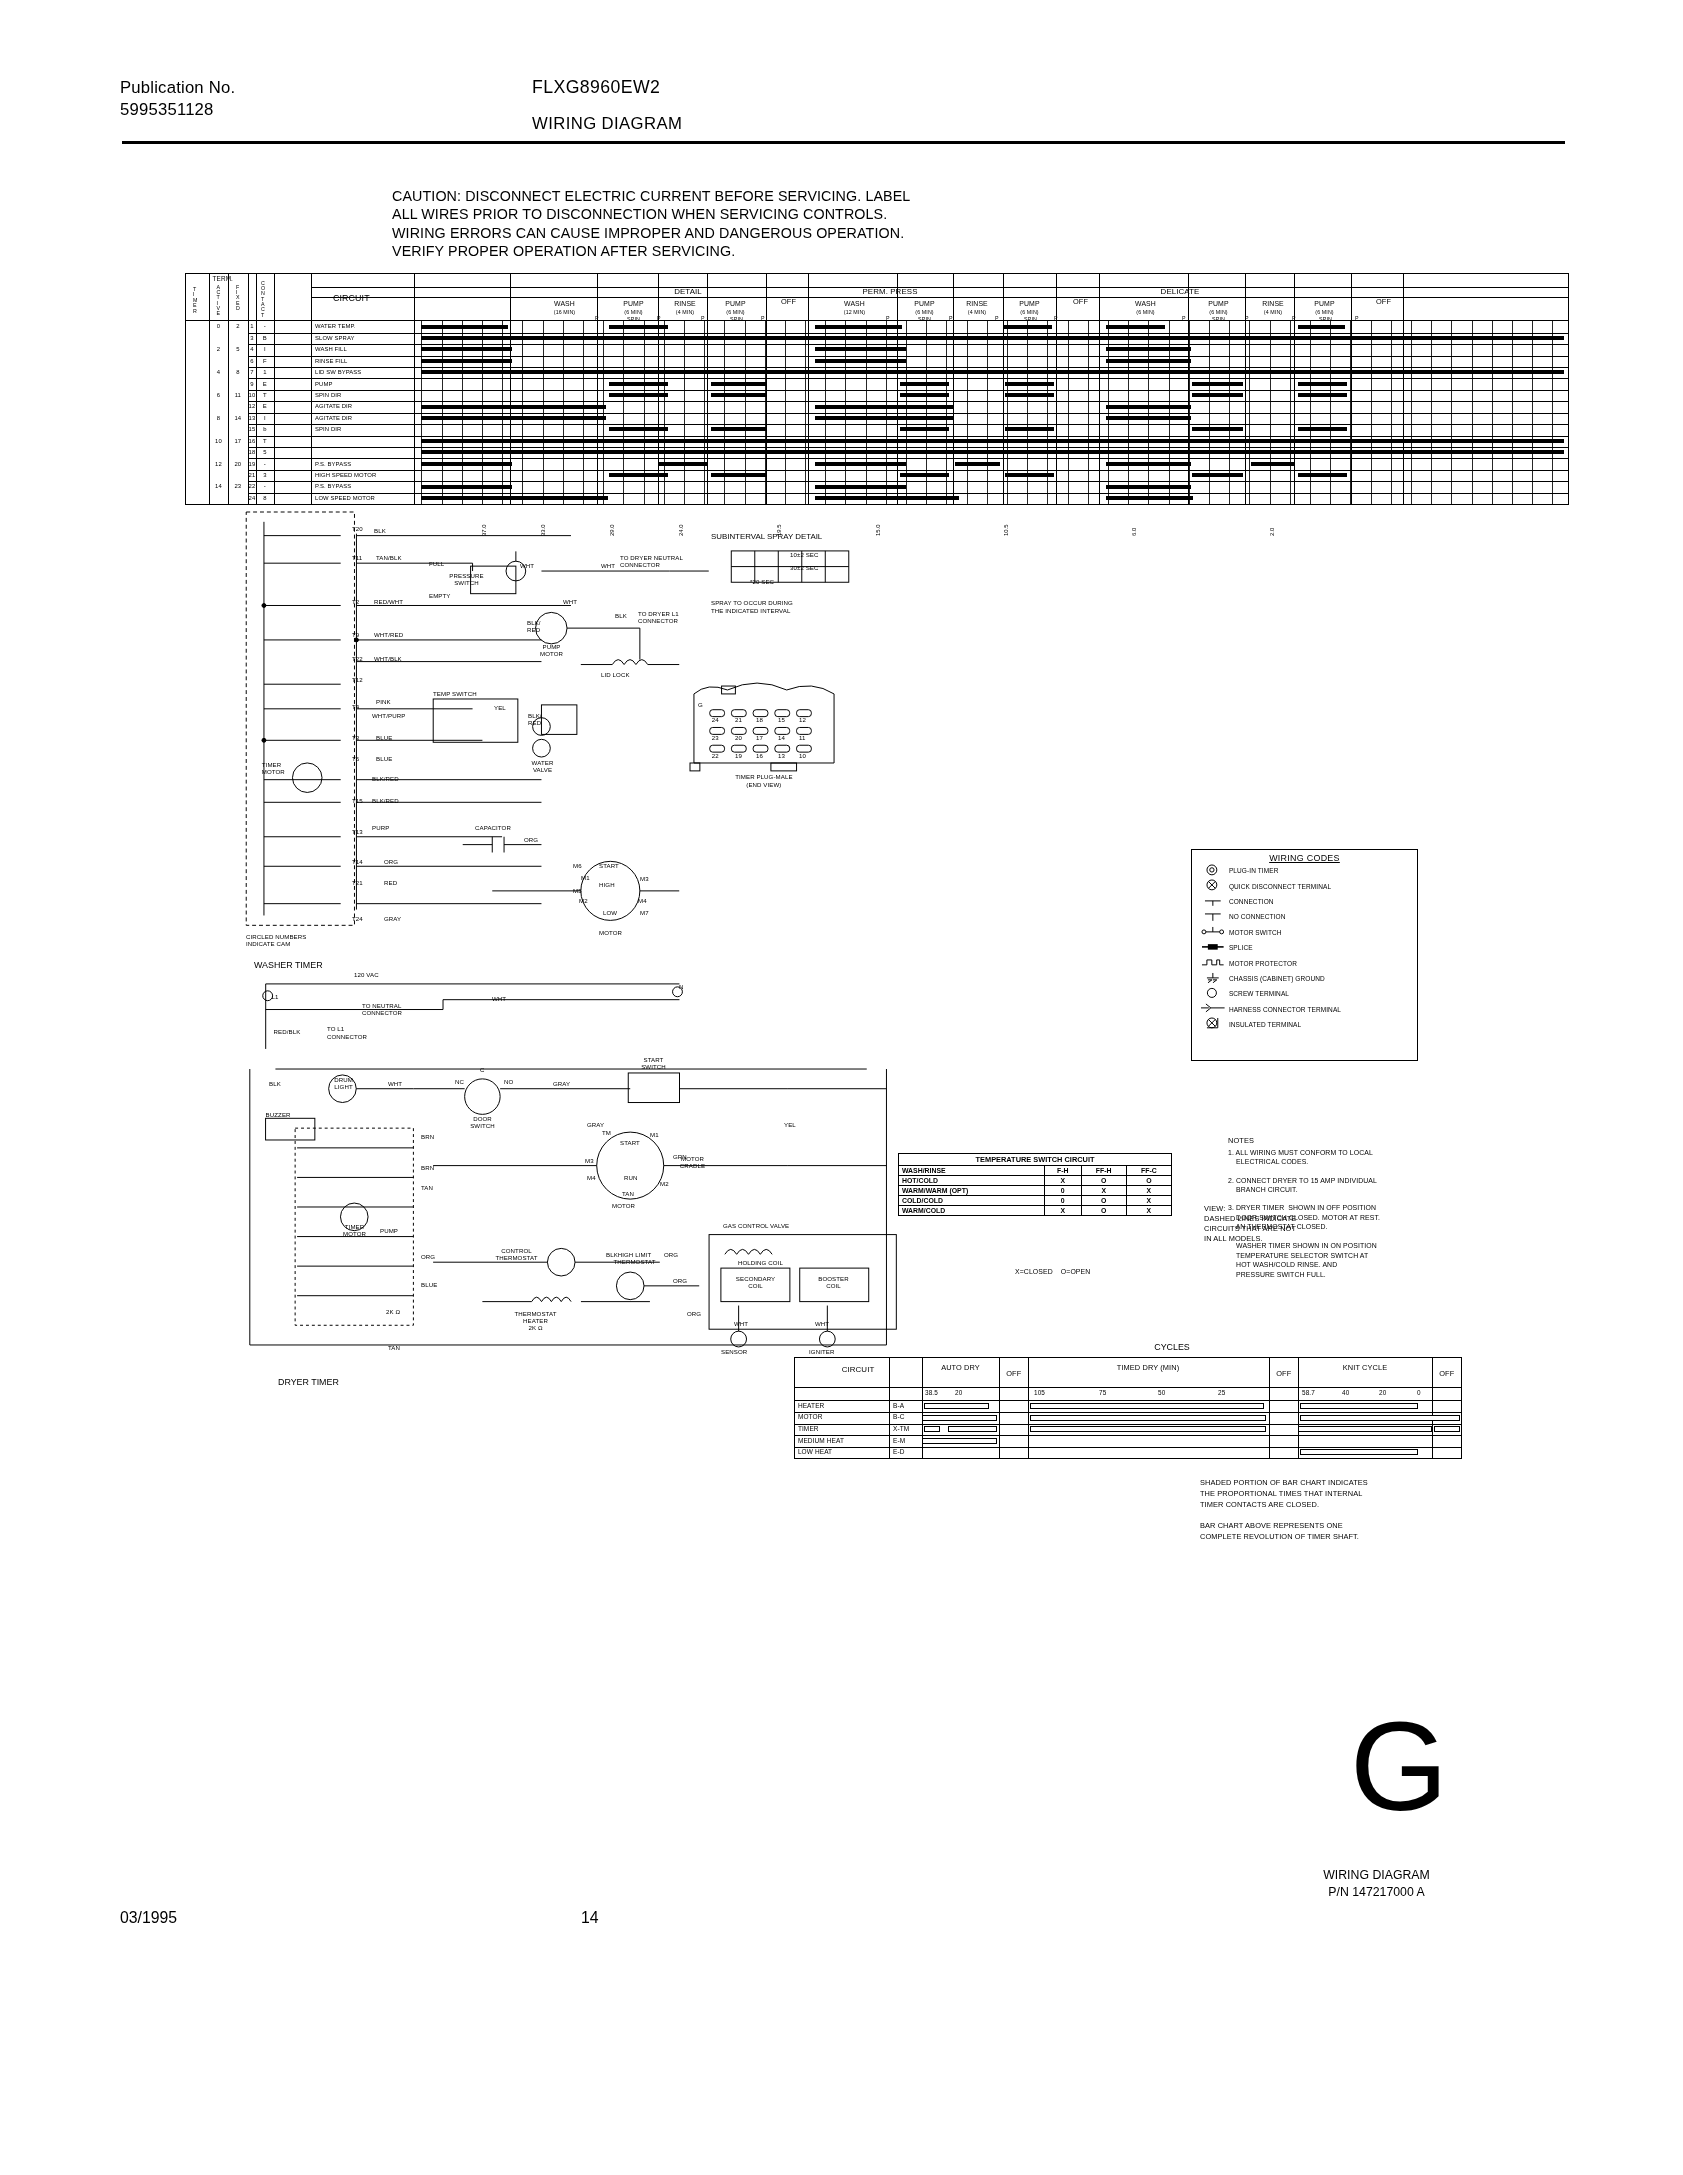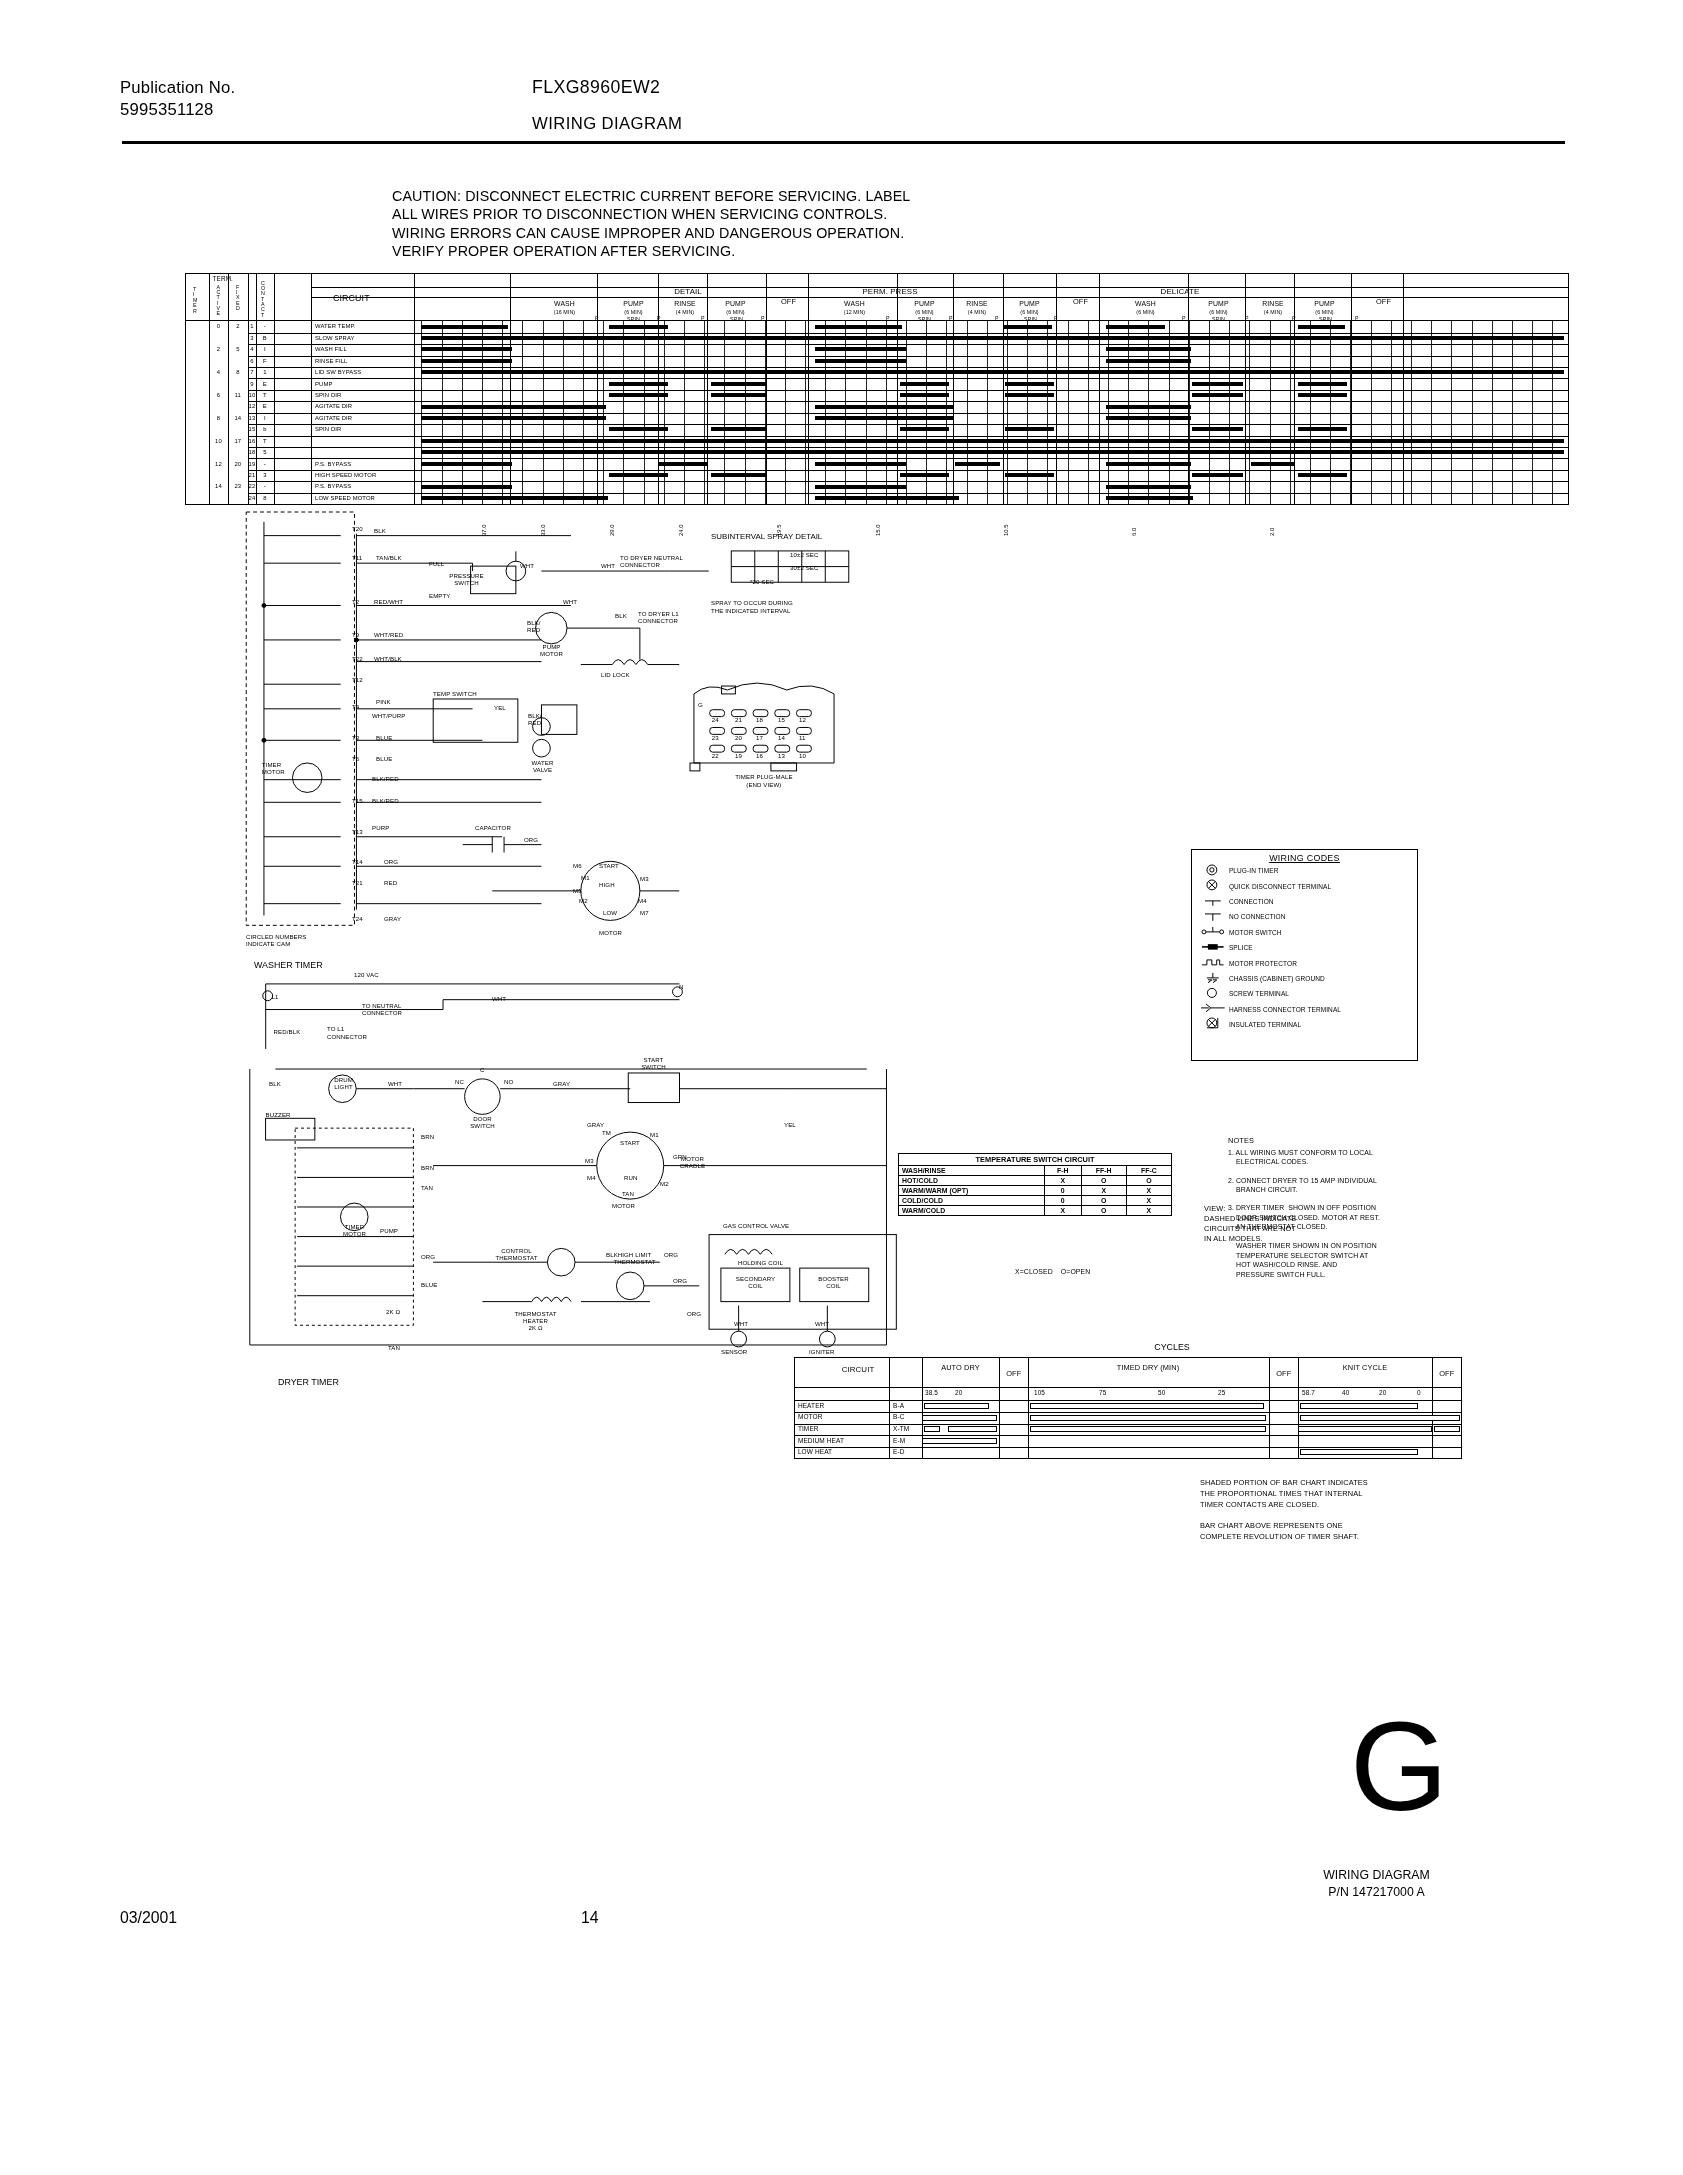--- a/index.html
+++ b/index.html
@@ -989,17 +989,17 @@
 DASHED LINES INDICATE
 CIRCUITS THAT ARE NOT
 IN ALL MODELS.</div>
 
   <div class="gbig">G</div>
   <div id="pn-block">
     <div>WIRING DIAGRAM</div>
     <div>P/N 147217000 A</div>
   </div>
 
-  <div id="footer-date">03/2001</div>
+  <div id="footer-date">03/1995</div>
   <div id="footer-page">14</div>
 
 </div>
 
 
 </body></html>

